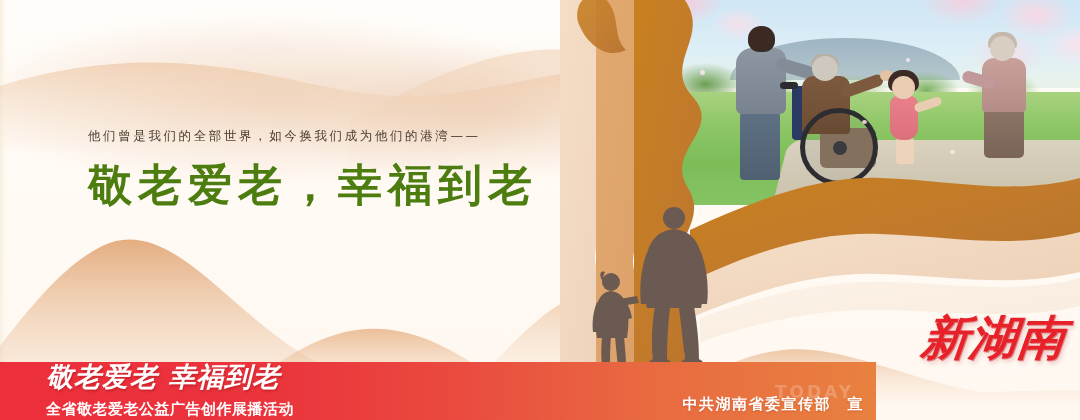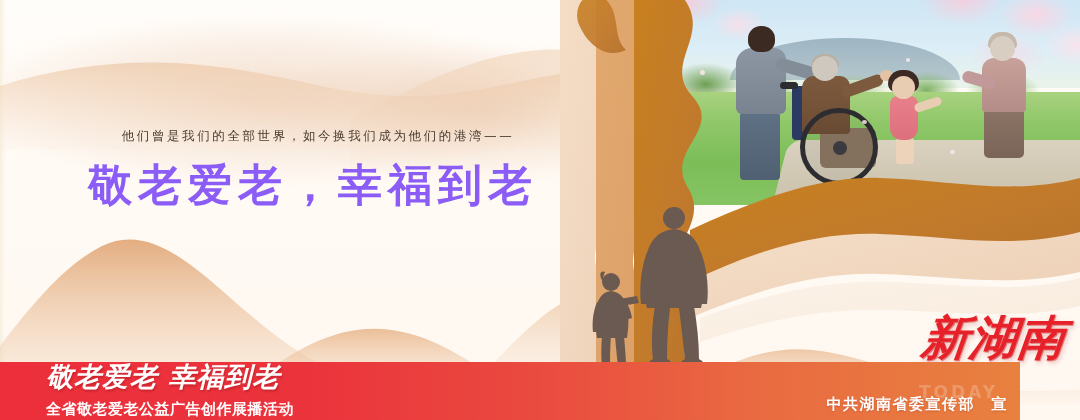--- a/index.html
+++ b/index.html
@@ -136,32 +136,32 @@
 
   
   .silhouette { position:absolute; left:575px; top:196px; width:200px; height:180px; }
   .silhouette svg { width:100%; height:100%; display:block; }
 
   
   .text-block { position:absolute; left:88px; top:128px; width:460px; }
   .kicker {
     font-family:"DejaVu Serif","Liberation Serif", serif;
     font-size:12.5px; letter-spacing:2.6px; color:#4a3b2e;
-    white-space:nowrap; margin-bottom:14px;text-align:center;
+    white-space:nowrap; margin-bottom:14px;
   }
   .headline {
     font-family:"DejaVu Serif","Liberation Serif", serif;
     font-size:44px; font-weight:700; letter-spacing:6px;
-    color:#8b5cf6; white-space:nowrap; line-height:1.18;
+    color:#4d7c0f; white-space:nowrap; line-height:1.18;
     text-shadow:0 1px 0 rgba(255,255,255,.6);
   }
 
   
   .bottom-bar {
-    position:absolute; left:0; bottom:0; width:1020px; height:58px;
+    position:absolute; left:0; bottom:0; width:876px; height:58px;
     background:linear-gradient(90deg,#ec2f3b 0%,#eb333c 30%,#ea4a3f 52%,#e96a41 74%,#e8813f 100%);
   }
   .bar-left { position:absolute; left:46px; top:-3px; width:330px; }
   .bar-slogan {
     font-family:"DejaVu Sans","Liberation Sans", sans-serif;
     font-size:27px; font-weight:700; font-style:italic;
     color:#ffffff; letter-spacing:1px; white-space:nowrap;
     text-shadow:1px 2px 2px rgba(140,15,20,.35);
   }
   .bar-sub {

